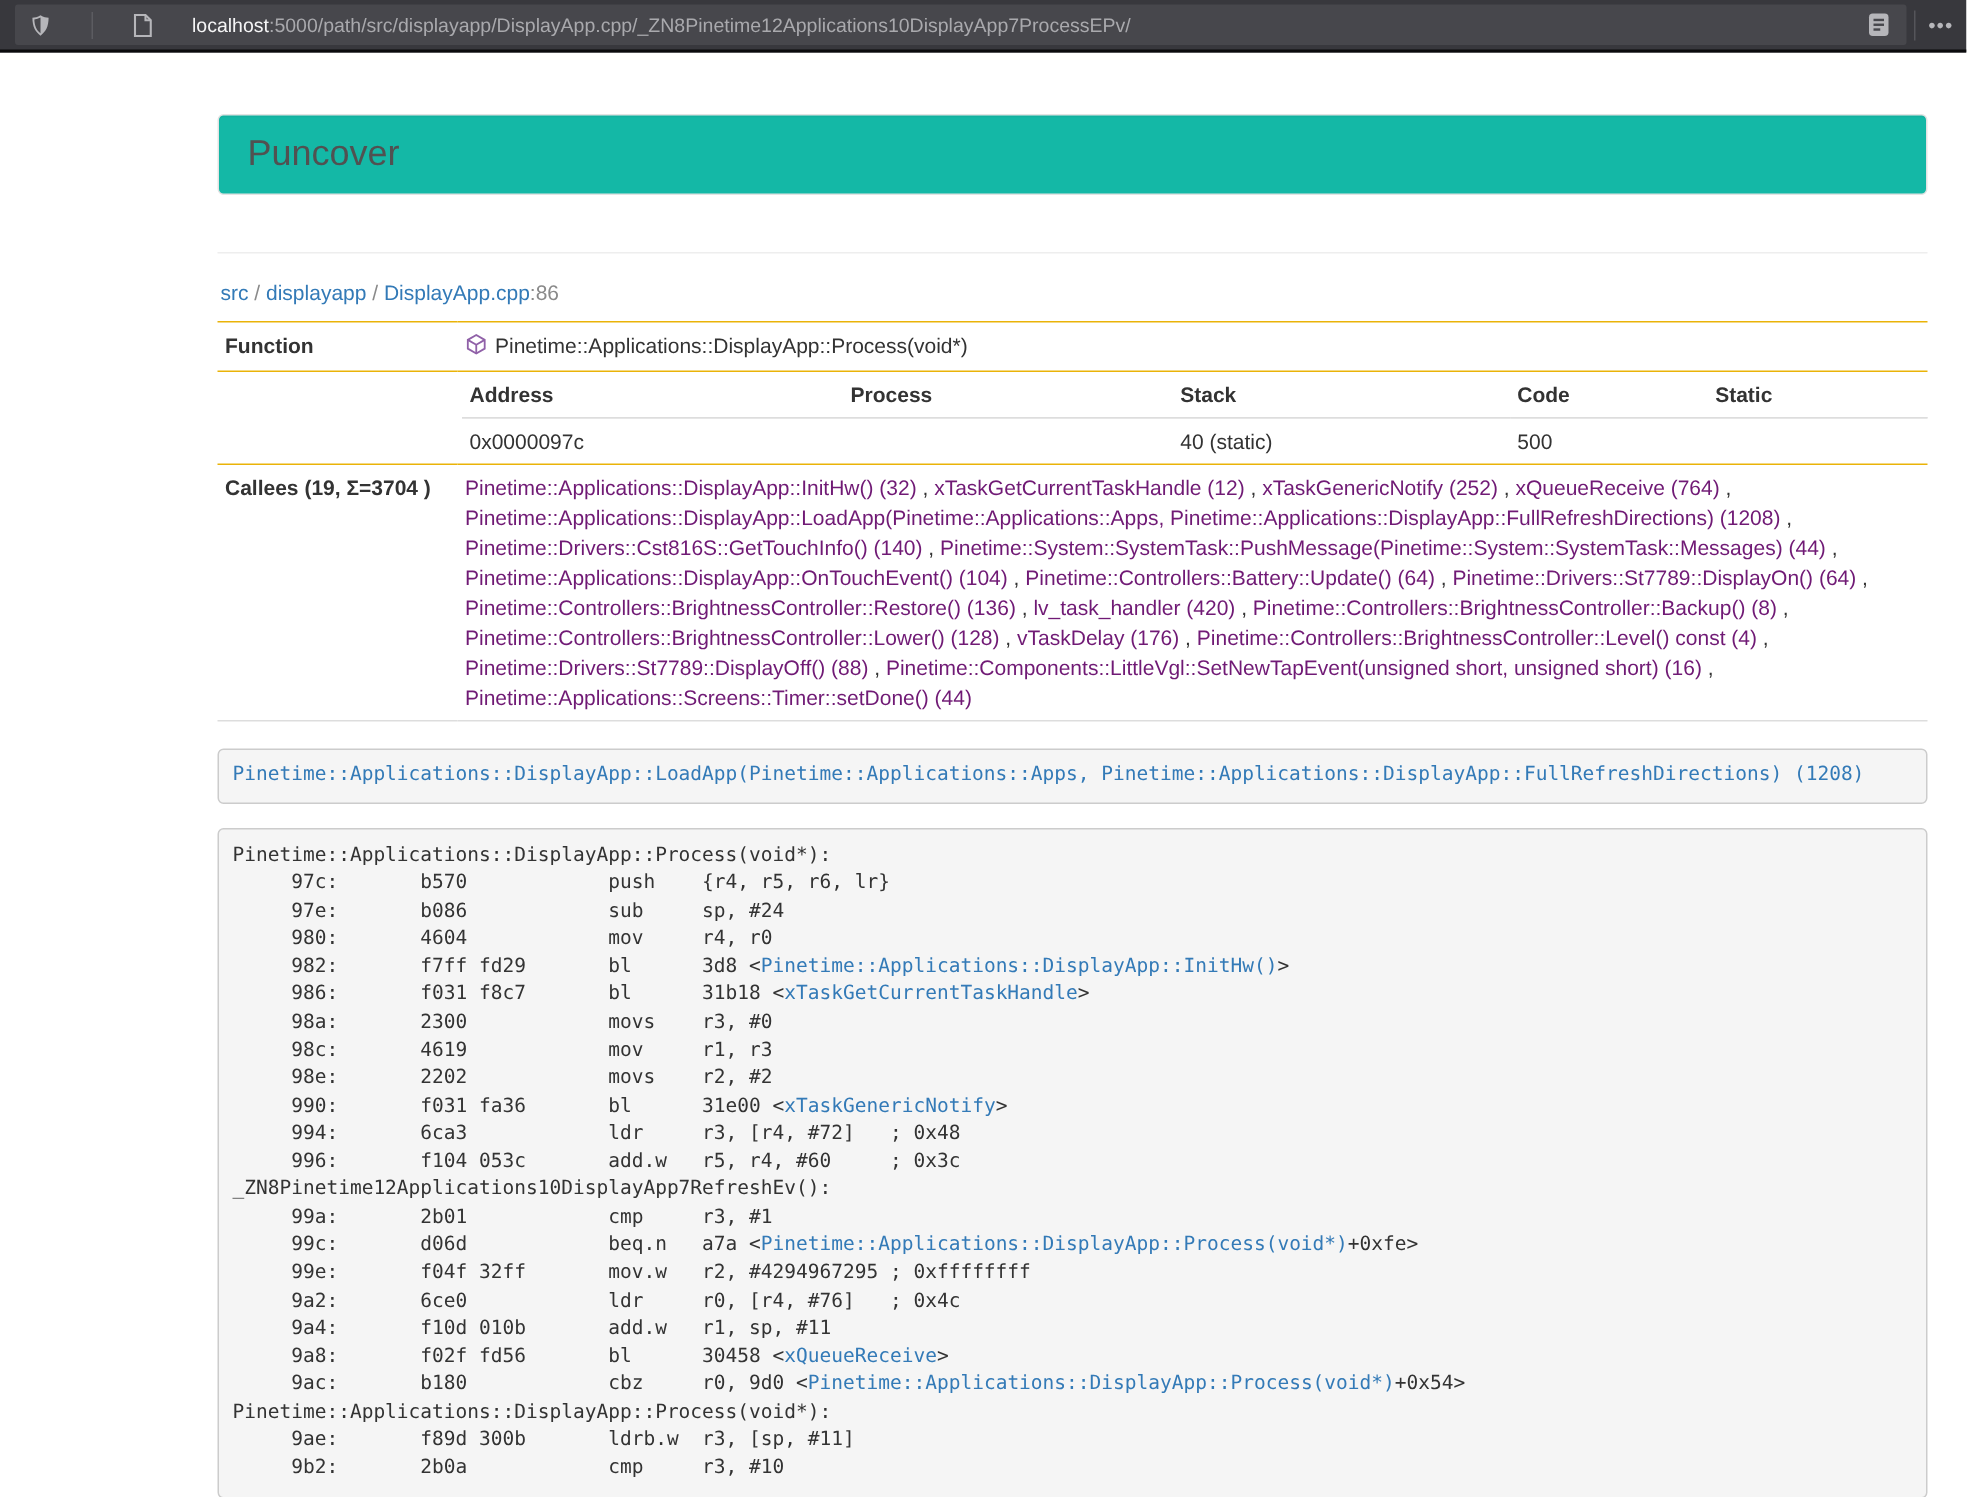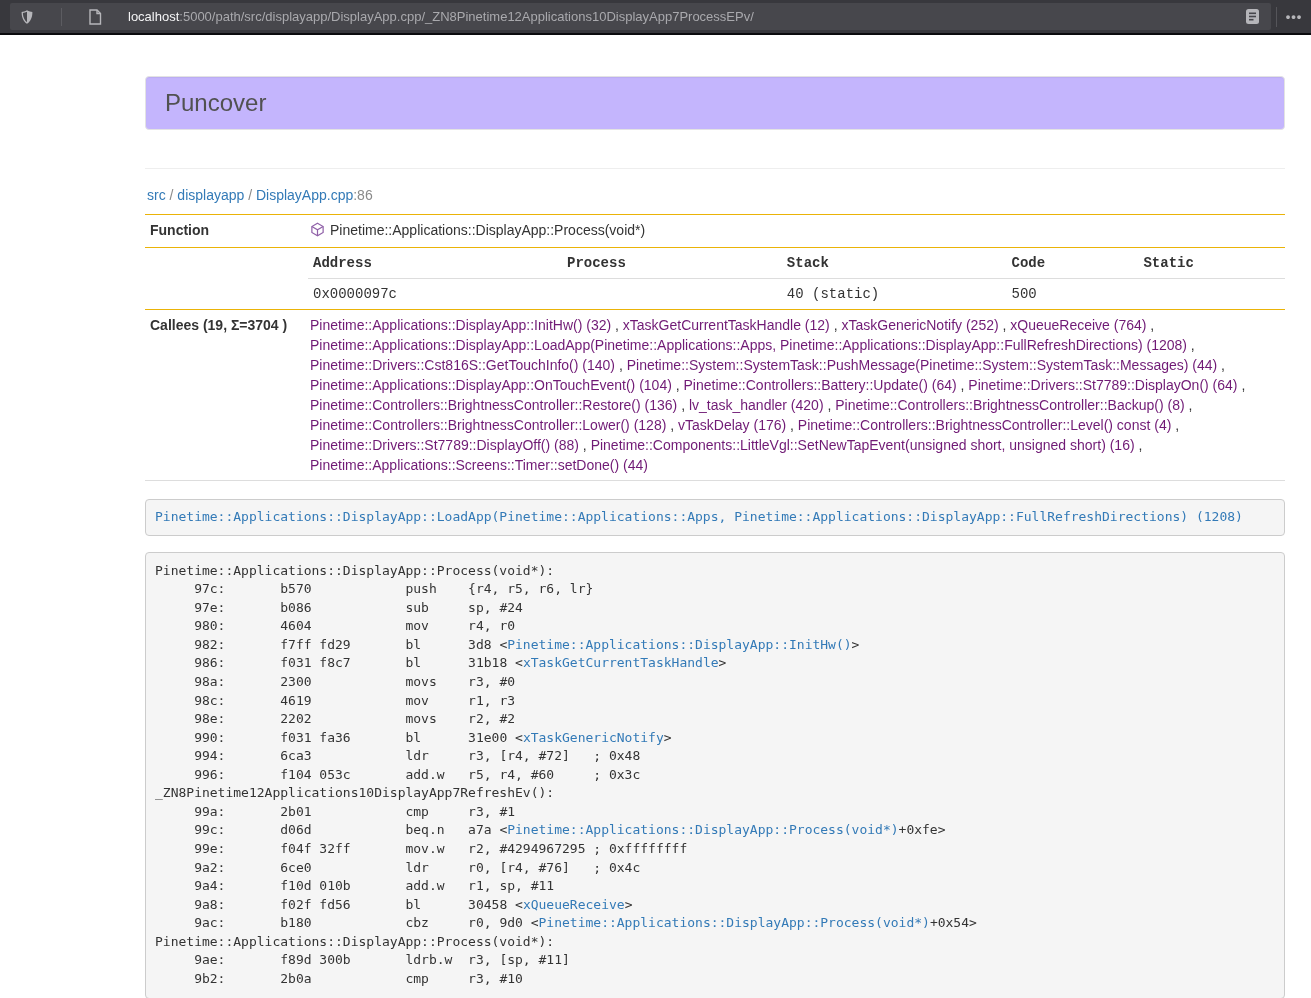--- a/index.html
+++ b/index.html
@@ -33,33 +33,33 @@
     width:24px; height:24px; border-radius:3px;
   }
   .tb-sep2 { width:1px; height:20px; background:#55555a; }
   .more-btn {
     width:34px; text-align:center; color:#b6b6ba; font-size:13px;
     letter-spacing:1px; font-weight:bold; user-select:none;
   }
   
   .container { width:1140px; margin-left:145px; }
   .well {
-    margin-top:41px; background:#c4b5fd; border:1px solid #e3e3e3; border-radius:4px;
+    margin-top:41px; background:#14b8a6; border:1px solid #e3e3e3; border-radius:4px;
     padding:12px 19px; box-shadow:inset 0 1px 1px rgba(0,0,0,.05);
   }
   .well .title { font-size:24px; color:#515151; }
   hr.rule { border:0; border-top:1px solid #eee; margin:38px 0 13px 0; }
   .breadcrumb { font-size:14px; color:#8a8a8a; margin:16px 0 9px 2px; line-height:20px; }
   .breadcrumb a { color:#337ab7; text-decoration:none; }
   a { color:#337ab7; text-decoration:none; }
   
   table.main { width:100%; border-collapse:collapse; font-size:14px; color:#333; border-bottom:1px solid #ddd; }
   table.main > tbody > tr > td { border-top:1px solid #eab308; padding:5px; vertical-align:top; line-height:20px; }
   td.lbl { width:160px; font-weight:bold; }
-  td.subcell { padding:0 0 0 3px !important;font-family:Liberation Mono, monospace; }
+  td.subcell { padding:0 0 0 3px !important; }
   table.inner { width:100%; border-collapse:collapse; }
   table.inner th { text-align:left; font-weight:bold; padding:5px; line-height:20px; border-bottom:1px solid #ddd; }
   table.inner td { padding:5px; line-height:20px; }
   .fn-icon { display:inline-block; vertical-align:-2px; margin-right:5px; }
   .callees a { color:#701a75; }
   
   pre.codebox {
     font-family:"DejaVu Sans Mono", monospace;
     font-size:13px; line-height:1.42857;
     background:#f5f5f5; border:1px solid #ccc; border-radius:4px;

